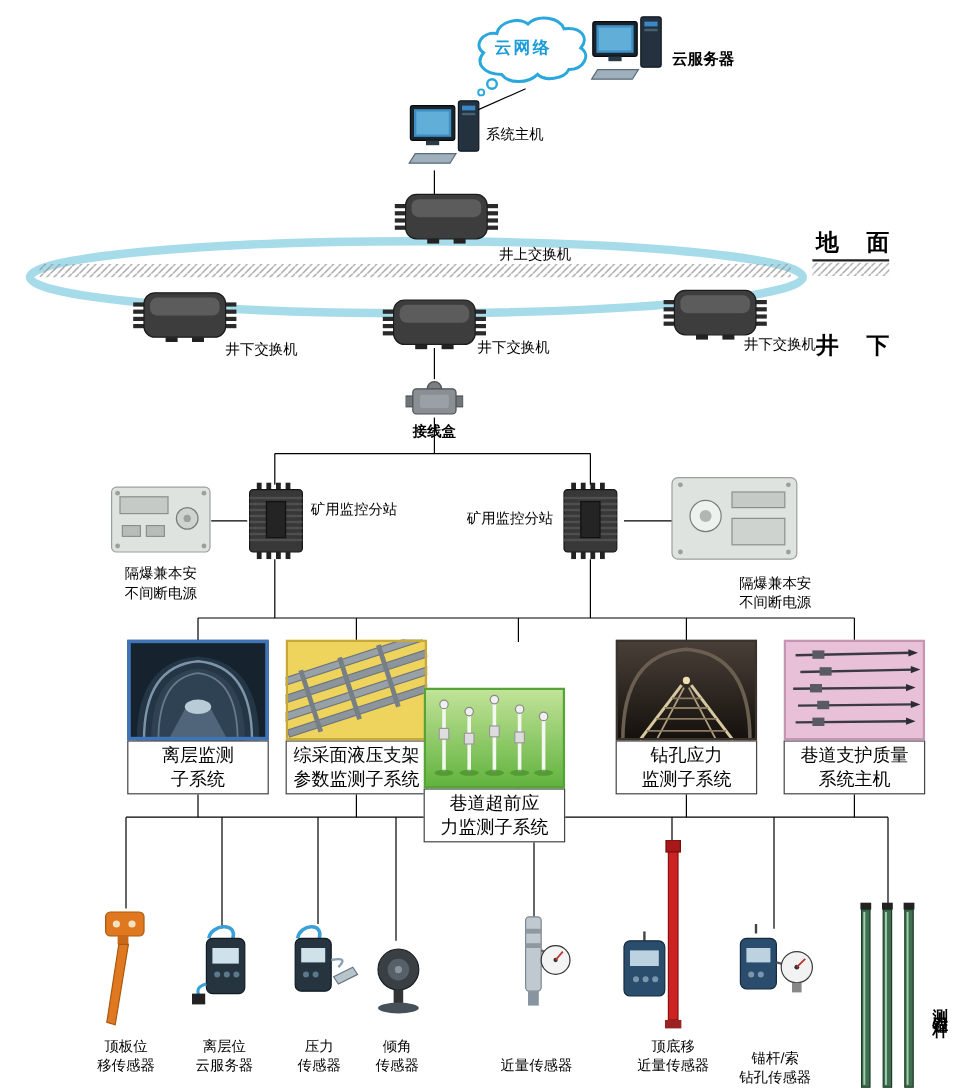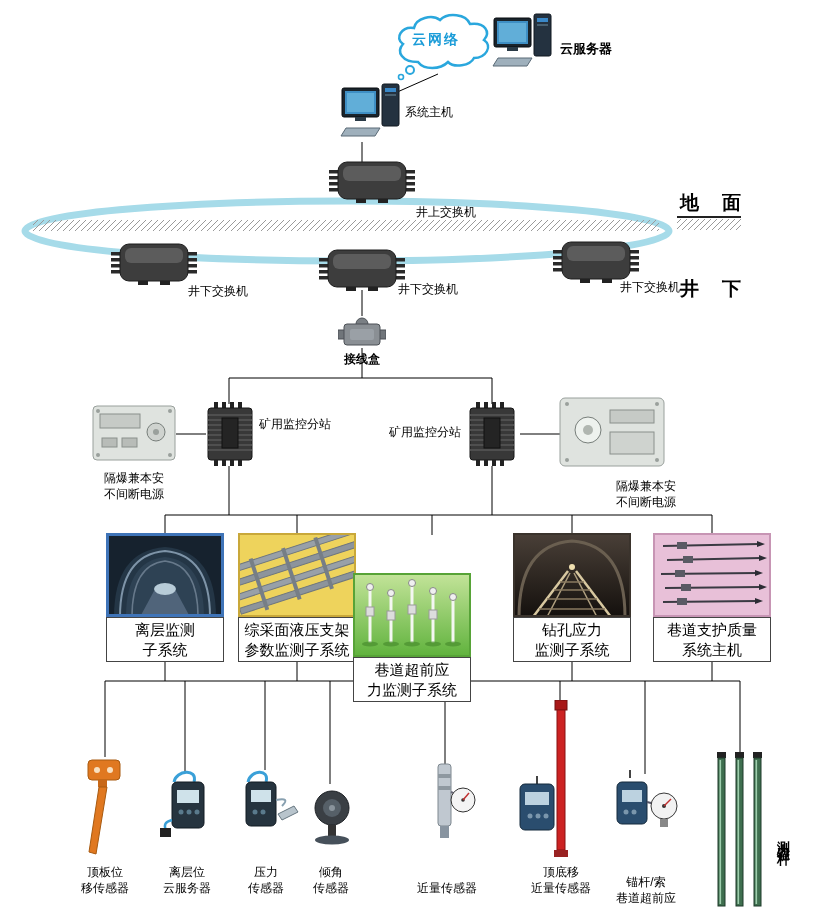--- a/index.html
+++ b/index.html
@@ -527,21 +527,21 @@
       <circle cx="13" cy="42" r="2.5" fill="#7a96ac"></circle>
         <circle cx="21" cy="42" r="2.5" fill="#7a96ac"></circle>
       <line x1="34" y1="32" x2="42" y2="34" stroke="#556" stroke-width="2"></line>
       <circle cx="51" cy="36" r="13" fill="#f2f2f2" stroke="#3a3a3a"></circle>
       <circle cx="51" cy="36" r="2" fill="#333"></circle>
       <line x1="51" y1="36" x2="58" y2="29" stroke="#c03030" stroke-width="1.5"></line>
       <rect x="47" y="49" width="8" height="8" fill="#888"></rect>
     </svg>
   </div>
   <span class="label center" style="left:608px;top:874px;width:76px;">锚杆/索
-巷道超前应</span>
+钻孔传感器</span>
 
   <div class="node" style="left:714px;top:752px;">
     <svg width="52" height="157" viewBox="0 0 52 157">
       <g>
         <rect x="3" y="0" width="9" height="6" fill="#222"></rect>
         <rect x="4" y="6" width="7" height="148" fill="#3f6f4f" stroke="#1f3a2a"></rect>
         <rect x="5.5" y="8" width="1.6" height="144" fill="#9fcfae"></rect>
         <rect x="21" y="0" width="9" height="6" fill="#222"></rect>
         <rect x="22" y="6" width="7" height="148" fill="#3f6f4f" stroke="#1f3a2a"></rect>
         <rect x="23.5" y="8" width="1.6" height="144" fill="#9fcfae"></rect>

